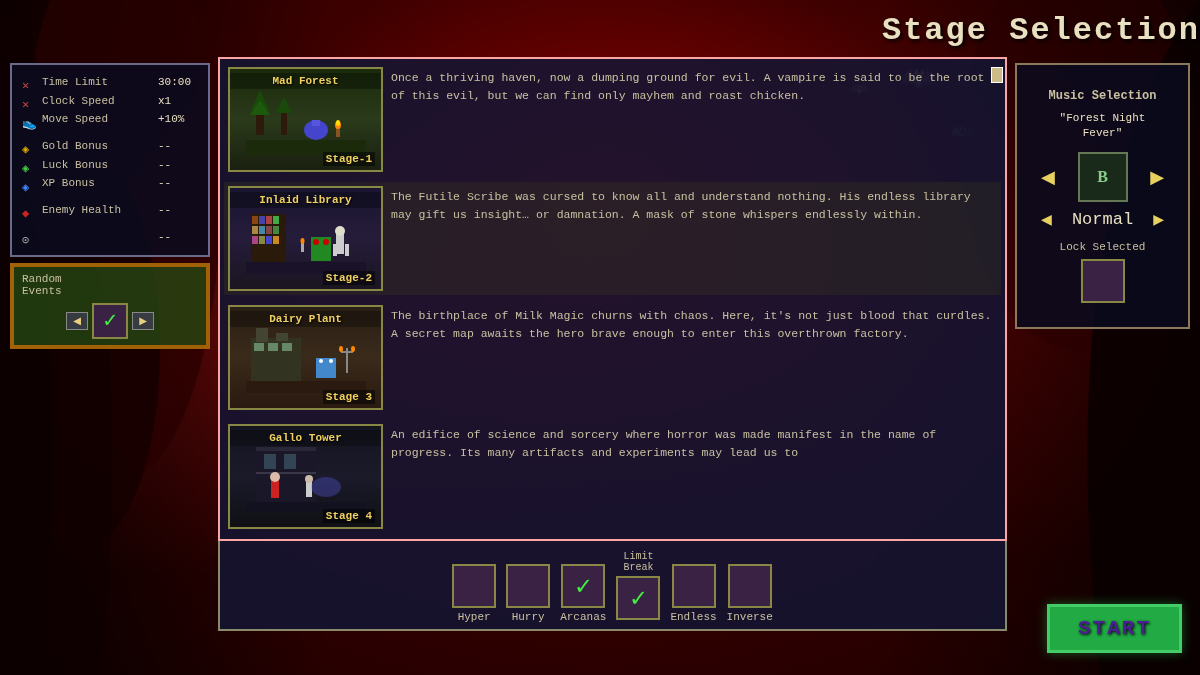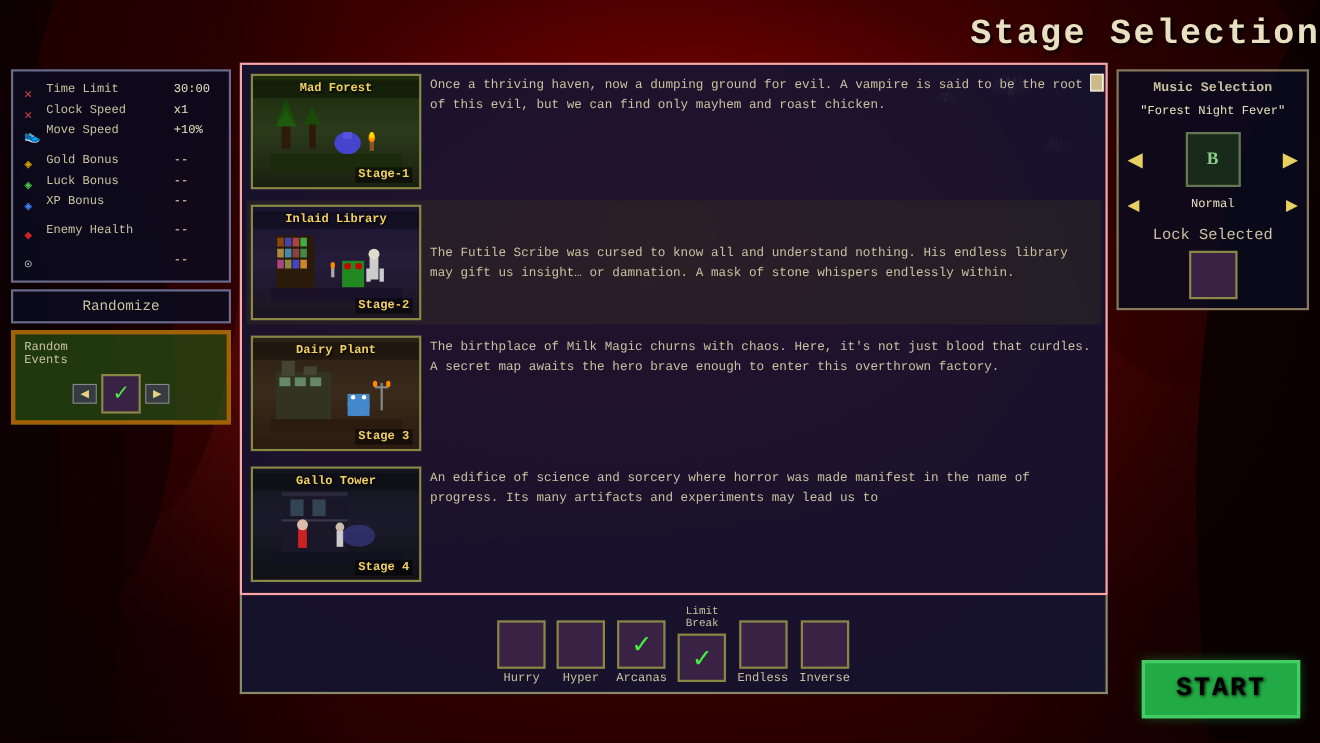--- a/index.html
+++ b/index.html
@@ -262,21 +262,20 @@
     .stage-item {
       display: flex;
       gap: 8px;
       padding: 4px;
       margin-bottom: 6px;
       cursor: pointer;
     }
 
     .stage-item.selected {
       background: rgba(60, 60, 30, 0.3);
-      align-items: center;
     }
 
     .stage-thumbnail {
       width: 155px;
       min-width: 155px;
       height: 105px;
       border: 2px solid #888844;
       position: relative;
       overflow: hidden;
       background: #1a1a1a;
@@ -389,21 +388,21 @@
     
     .right-panel {
       width: 175px;
       min-width: 175px;
       padding: 6px 0;
     }
 
     .music-box {
       background: rgba(10, 10, 30, 0.85);
       border: 2px solid #8a7a5a;
-      padding: 8px;
+      padding: 24px;
     }
 
     .music-title {
       color: #c8c0a0;
       font-size: 12px;
       text-align: center;
       margin-bottom: 8px;
       font-weight: bold;
     }
 
@@ -444,33 +443,33 @@
 
     .music-mode-selector {
       display: flex;
       align-items: center;
       justify-content: space-between;
       margin-bottom: 12px;
     }
 
     .music-mode-text {
       color: #e8e0c0;
-      font-size: 11px;
+      font-size: 17px;
     }
 
     .lock-section {
       display: flex;
       flex-direction: column;
       align-items: center;
       gap: 6px;
     }
 
     .lock-label {
       color: #c8c0a0;
-      font-size: 14px;
+      font-size: 11px;
       text-align: left;
     }
 
     .lock-box {
       width: 44px;
       height: 44px;
       background: #3a2244;
       border: 2px solid #888844;
     }
 
@@ -478,23 +477,23 @@
     .start-section {
       position: absolute;
       right: 18px;
       bottom: 22px;
       z-index: 10;
     }
 
     .start-btn {
       background: #22aa44;
       border: 3px solid #44cc66;
-      color: #000000;
+      color: #4c1d95;
       font-family: 'Courier New', Courier, monospace;
-      font-size: 24px;
+      font-size: 21px;
       font-weight: bold;
       padding: 10px 28px;
       cursor: pointer;
       letter-spacing: 2px;
       text-shadow: 1px 1px 3px #000;
       box-shadow: 0 0 10px rgba(34, 170, 68, 0.5);
     }
 
     
     .thumb-content {
@@ -598,21 +597,20 @@
         </div>
 
         <div class="stat-divider"></div>
 
         <div class="stat-row">
           <span class="stat-icon" style="color:#aaa">⊙</span>
           <span class="stat-value">--</span>
         </div>
       </div>
 
-      <button class="randomize-btn">Randomize</button>
 
       <div class="random-events-box">
         <div class="random-events-header">
           <span class="random-events-label">Random<br>Events</span>
         </div>
         <div class="random-events-controls">
           <button class="arrow-btn">◀</button>
           <div class="checkbox-large">
             <span class="checkmark">✓</span>
           </div>
@@ -760,27 +758,27 @@
 
         <div class="scroll-indicator"></div>
       </div>
 
       <div class="modifier-row">
         <div class="modifier-items">
 
           <div class="modifier-item">
             <div class="modifier-label-top"></div>
             <div class="modifier-checkbox"></div>
-            <span class="modifier-label">Hurry</span>
+            <span class="modifier-label">Hyper</span>
           </div>
 
           <div class="modifier-item">
             <div class="modifier-label-top"></div>
             <div class="modifier-checkbox"></div>
-            <span class="modifier-label">Hyper</span>
+            <span class="modifier-label">Hurry</span>
           </div>
 
           <div class="modifier-item">
             <div class="modifier-label-top"></div>
             <div class="modifier-checkbox" style="display:flex;align-items:center;justify-content:center;">
               <span style="color:#44ee44;font-size:26px;font-weight:bold;">✓</span>
             </div>
             <span class="modifier-label">Arcanas</span>
           </div>
 

